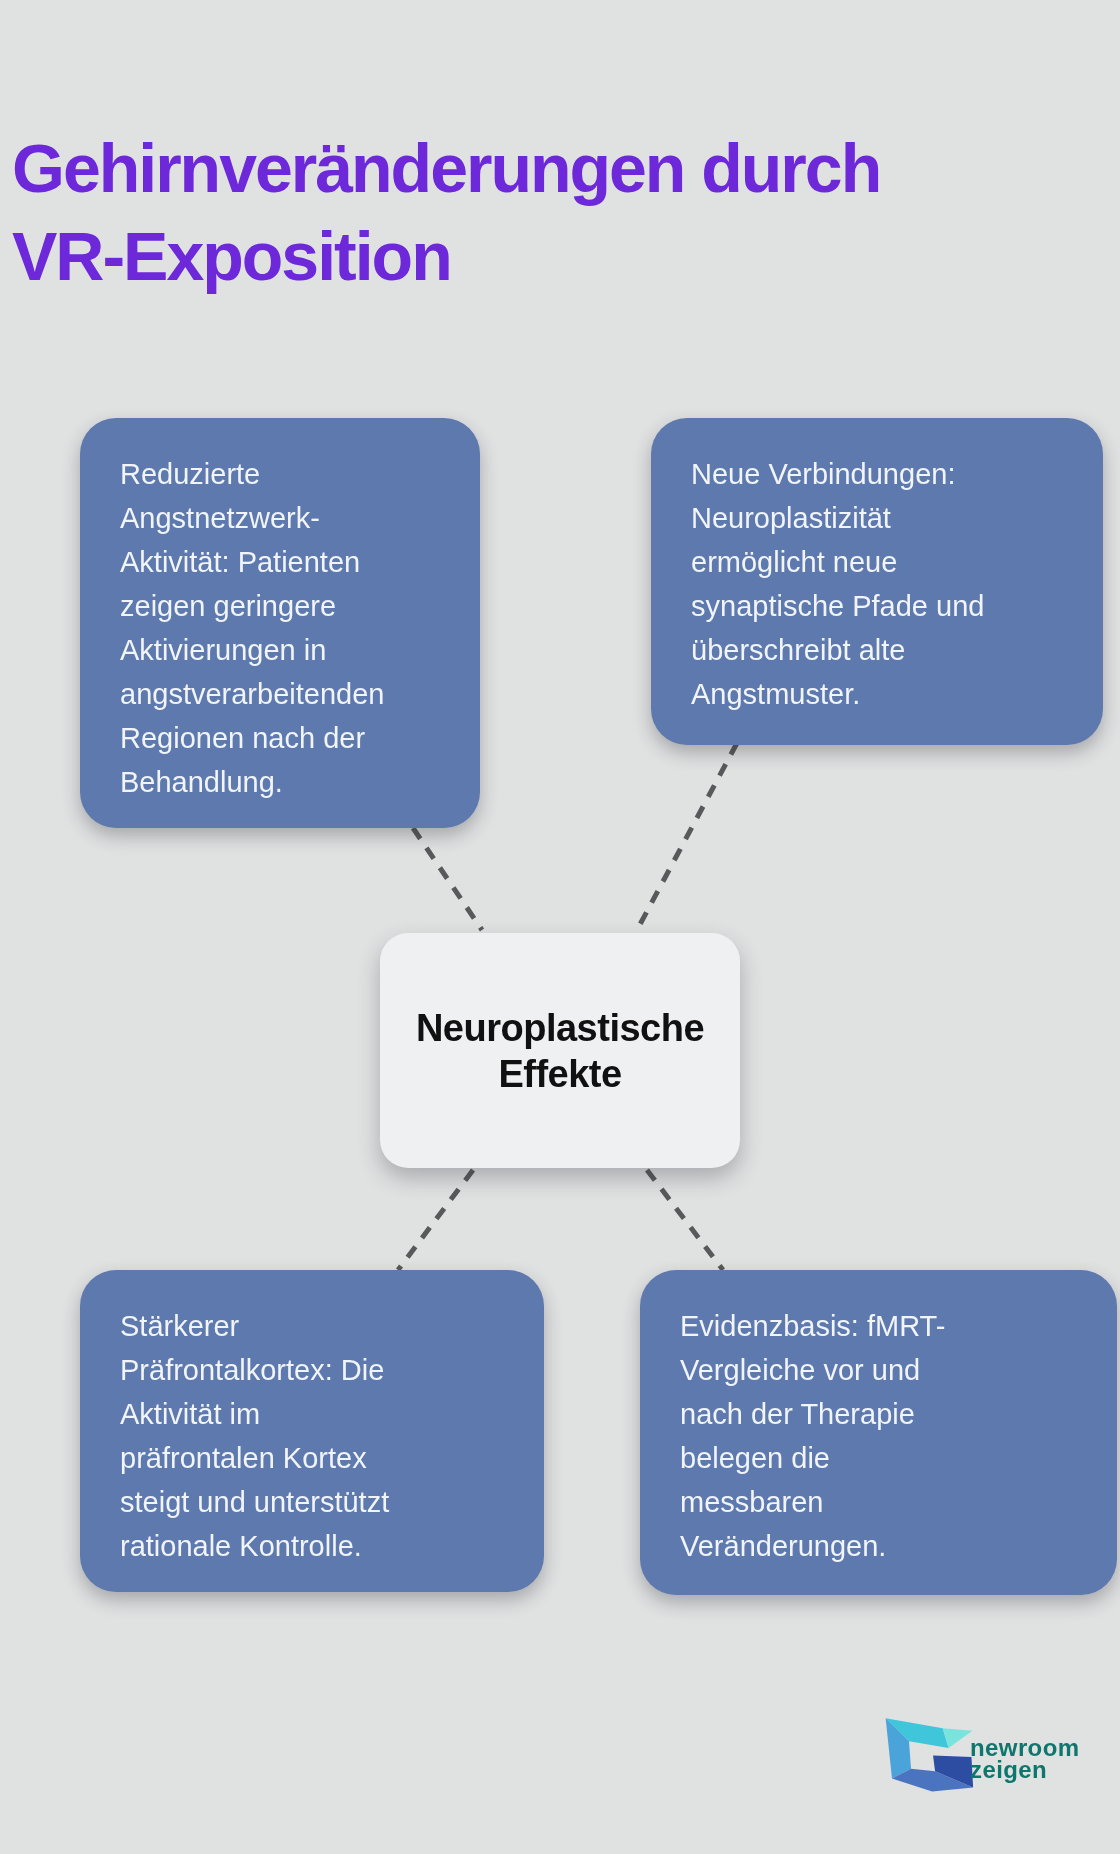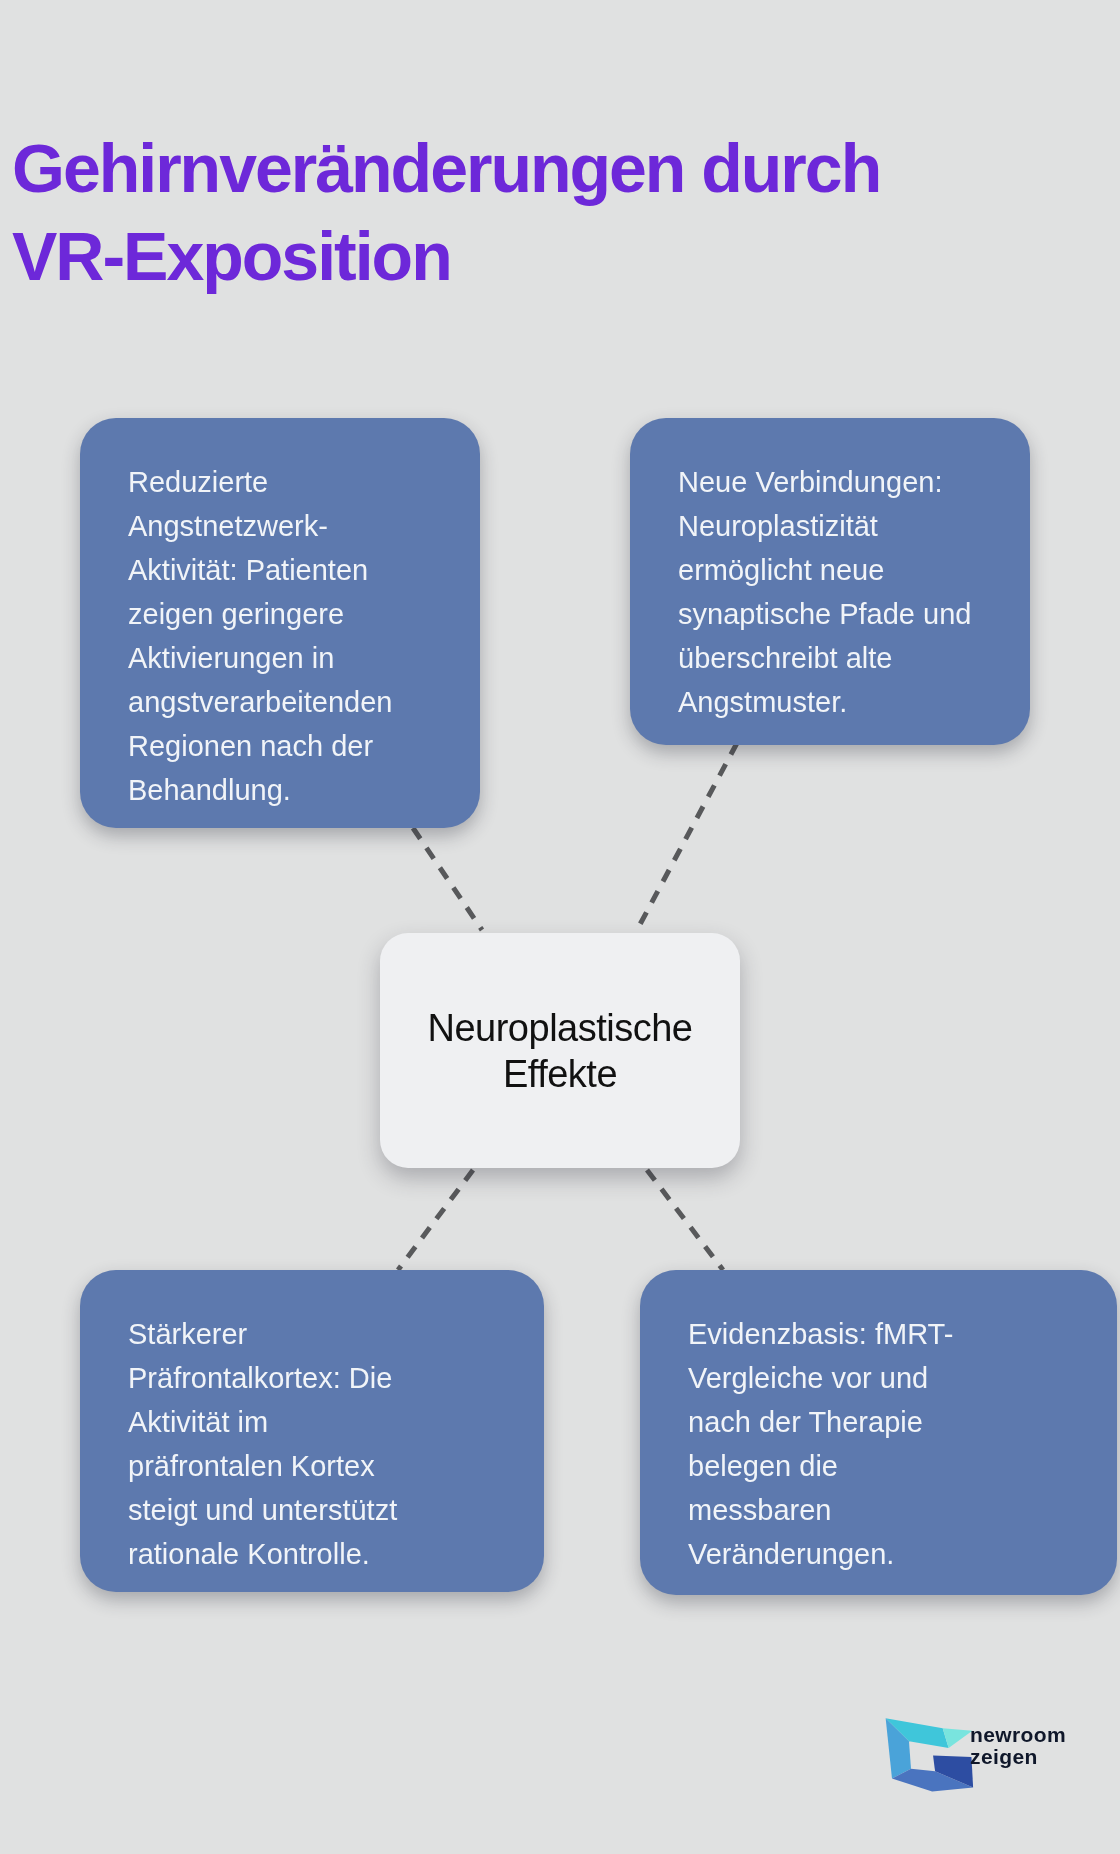--- a/index.html
+++ b/index.html
@@ -44,71 +44,71 @@
   }
   .node {
     position: absolute;
     background: #5d79ae;
     border-radius: 36px;
     box-sizing: border-box;
     padding: 26px 32px;
     box-shadow: 0 8px 18px rgba(45,48,58,0.32);
   }
   .node p {
-    margin: 16px;
+    margin: 8px;
     color: #f1f4f8;
     font-size: 29px;
     line-height: 44px;
     white-space: pre-line;
   }
   .node-tl { left: 80px;  top: 418px;  width: 400px; height: 410px; }
-  .node-tr { left: 630px; top: 418px;  width: 400px; height: 327px; }
+  .node-tr { left: 651px; top: 418px;  width: 452px; height: 327px; }
   .node-bl { left: 80px;  top: 1270px; width: 464px; height: 322px; }
   .node-br { left: 640px; top: 1270px; width: 477px; height: 325px; }
   .center-node {
     position: absolute;
     left: 380px;
     top: 933px;
     width: 360px;
     height: 235px;
     background: #eff0f2;
     border-radius: 28px;
     box-shadow: 0 10px 22px rgba(45,48,58,0.30);
     display: flex;
     align-items: center;
     justify-content: center;
     text-align: center;
   }
   .center-node p {
     margin: 0;
     font-size: 38px;
     line-height: 46px;
-    font-weight: normal;
+    font-weight: bold;
     letter-spacing: -0.5px;
     color: #111111;
     white-space: pre-line;
   }
   .brand-logo {
     position: absolute;
     left: 884px;
     top: 1716px;
     width: 210px;
     height: 80px;
   }
   .logo-mark {
     position: absolute;
     left: 0;
     top: 0;
   }
   .logo-text {
     position: absolute;
     left: 86px;
-    top: 8px;
-    color: #0f172a;
-    font-size: 21px;
+    top: 21px;
+    color: #0f766e;
+    font-size: 24px;
     line-height: 22px;
     font-weight: 600;
     letter-spacing: 0.4px;
   }
   .logo-text span { display: block; }
 </style>
 </head>
 <body>
 
 <div class="canvas">

